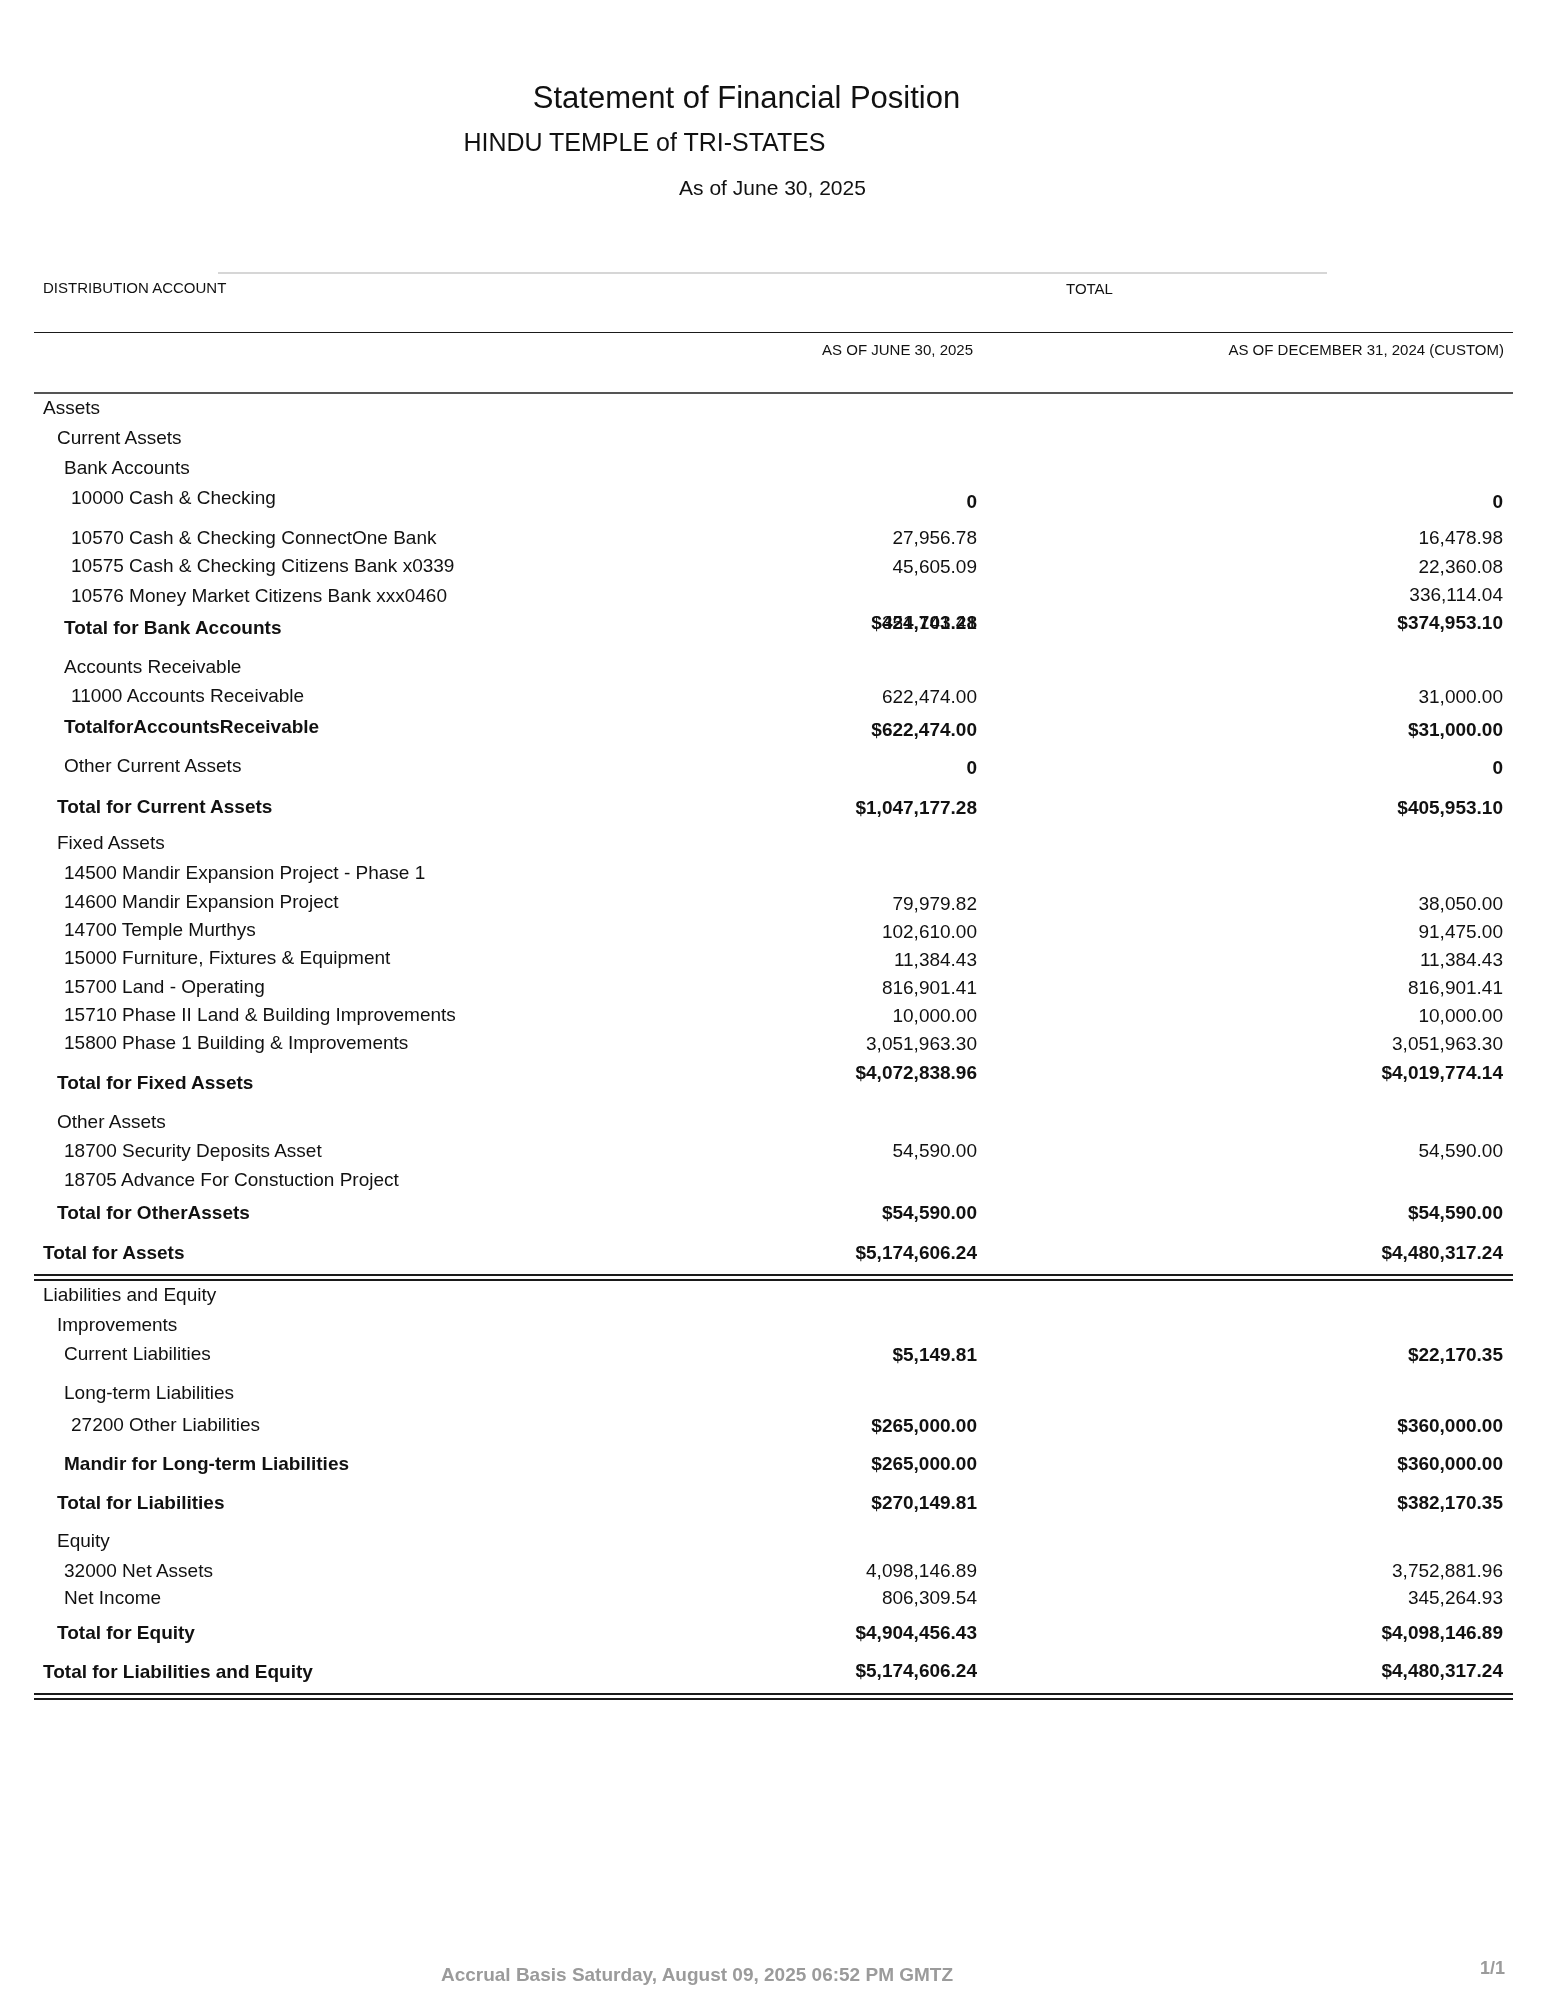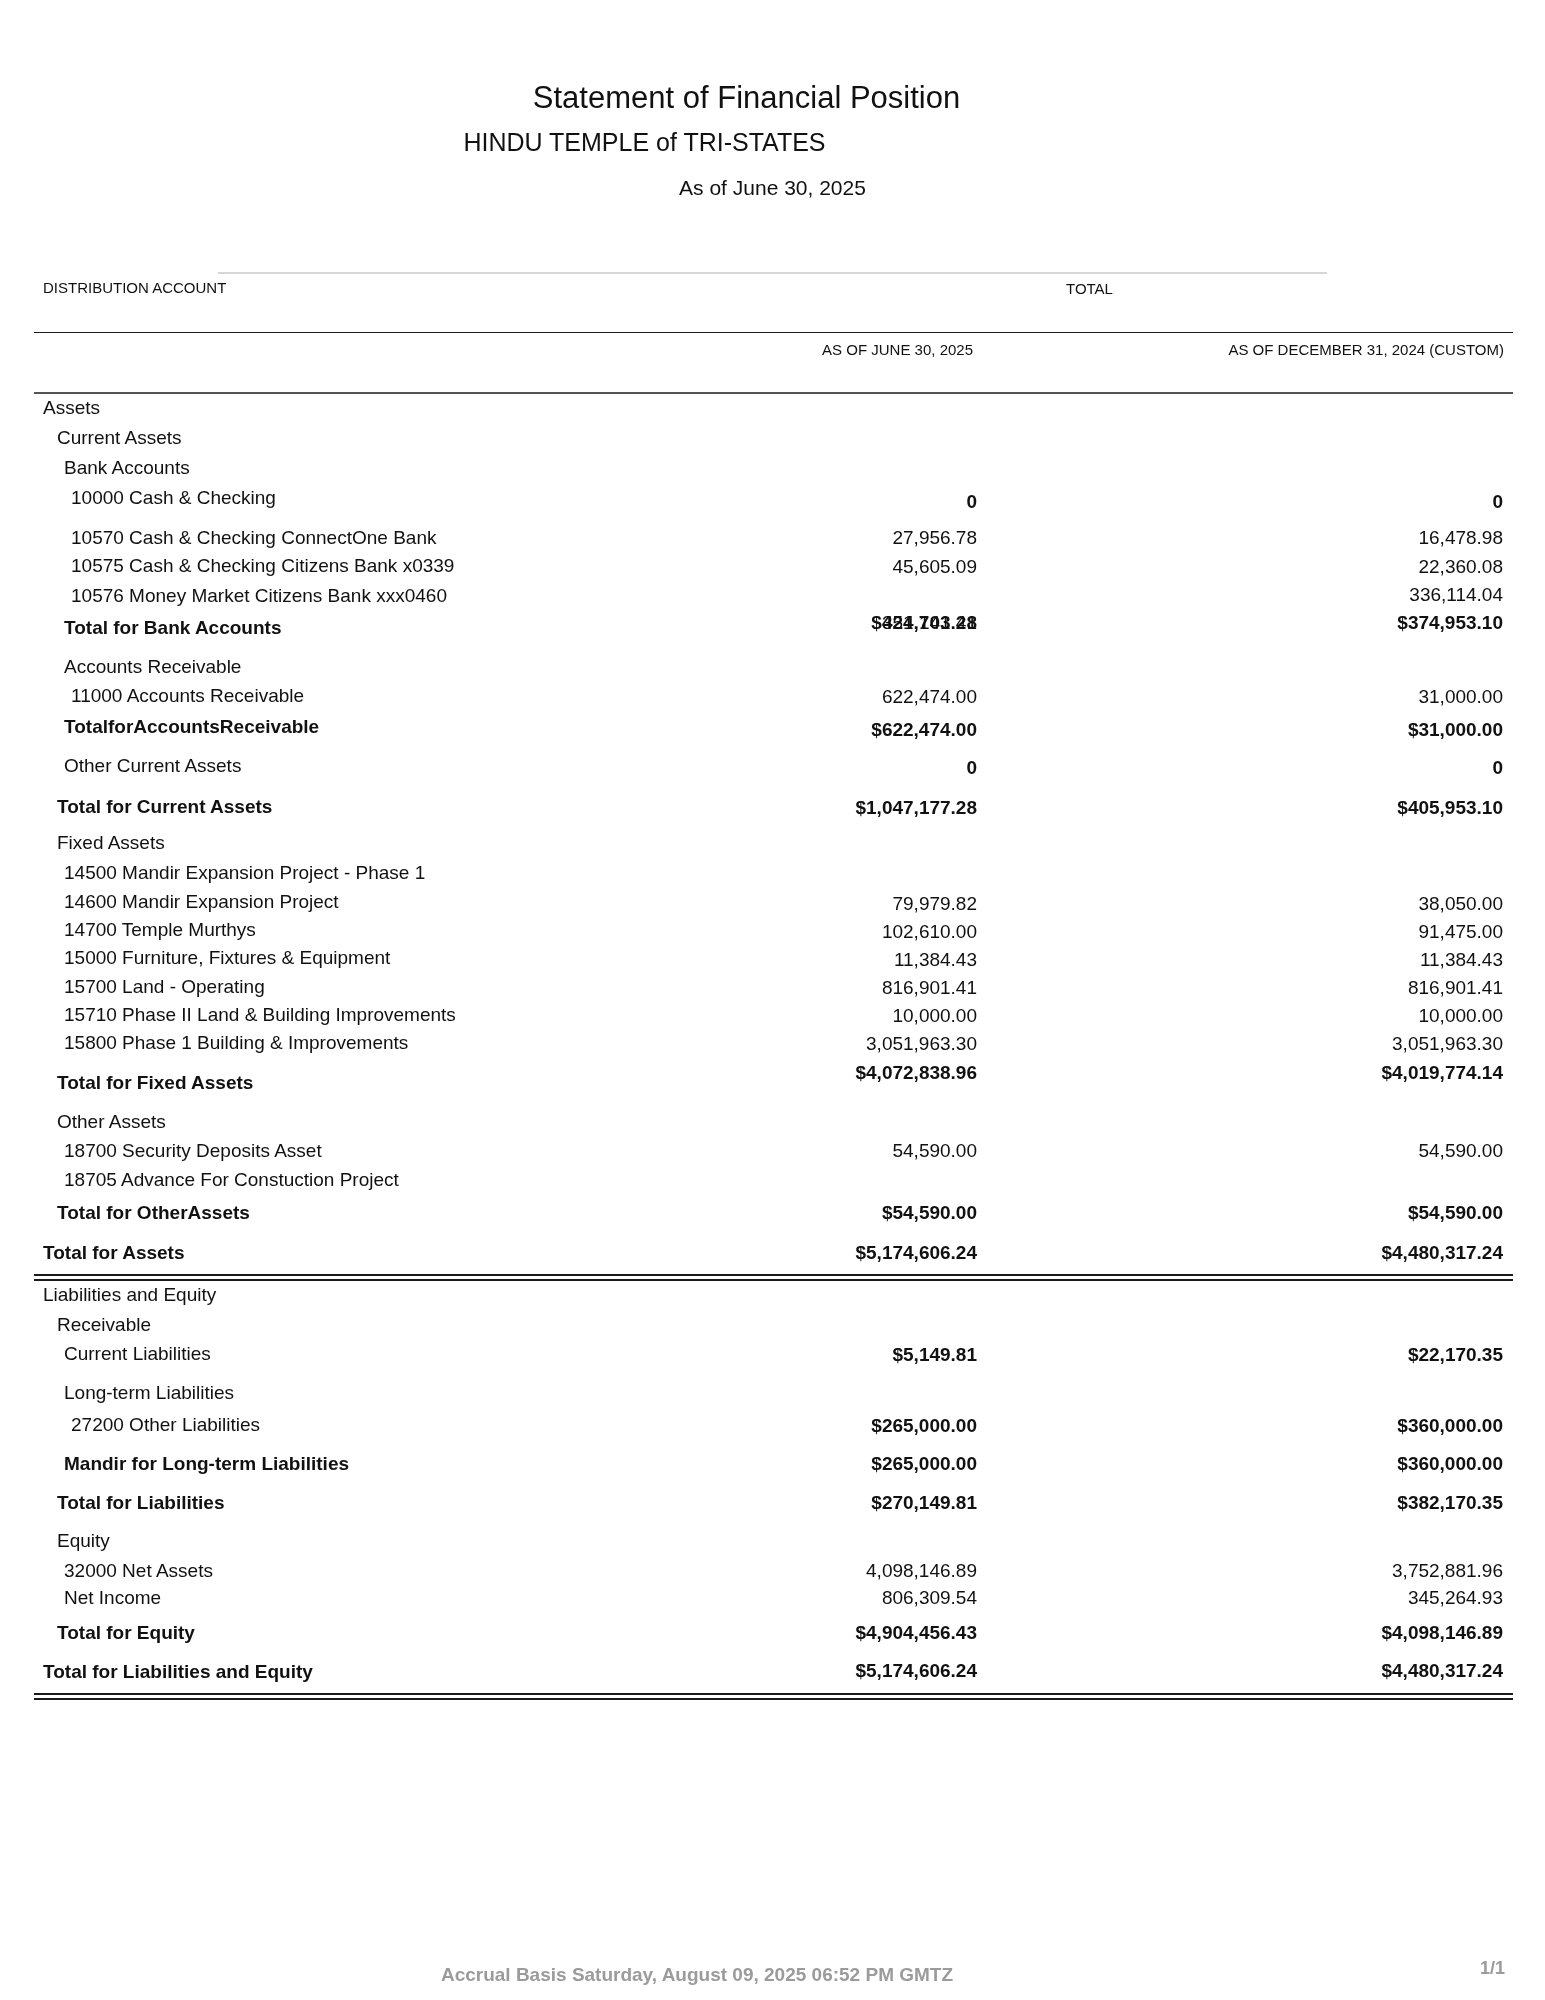--- a/index.html
+++ b/index.html
@@ -162,21 +162,21 @@
     </div>
     <div>
       <div class="lbl cell bold" style="left: 43px; top: 1241px;">Total for Assets</div>
       <div class="num cell c1 bold" style="top: 1241px;">$5,174,606.24</div>
       <div class="num cell c2 bold" style="top: 1241px;">$4,480,317.24</div>
     </div>
     <div>
       <div class="lbl cell" style="left: 43px; top: 1283px;">Liabilities and Equity</div>
     </div>
     <div>
-      <div class="lbl cell" style="left: 57px; top: 1313px;">Receivable</div>
+      <div class="lbl cell" style="left: 57px; top: 1313px;">Improvements</div>
     </div>
     <div>
       <div class="lbl cell" style="left: 64px; top: 1342px;">Current Liabilities</div>
       <div class="num cell c1 bold" style="top: 1343px;">$5,149.81</div>
       <div class="num cell c2 bold" style="top: 1343px;">$22,170.35</div>
     </div>
     <div>
       <div class="lbl cell" style="left: 64px; top: 1381px;">Long-term Liabilities</div>
     </div>
     <div>

